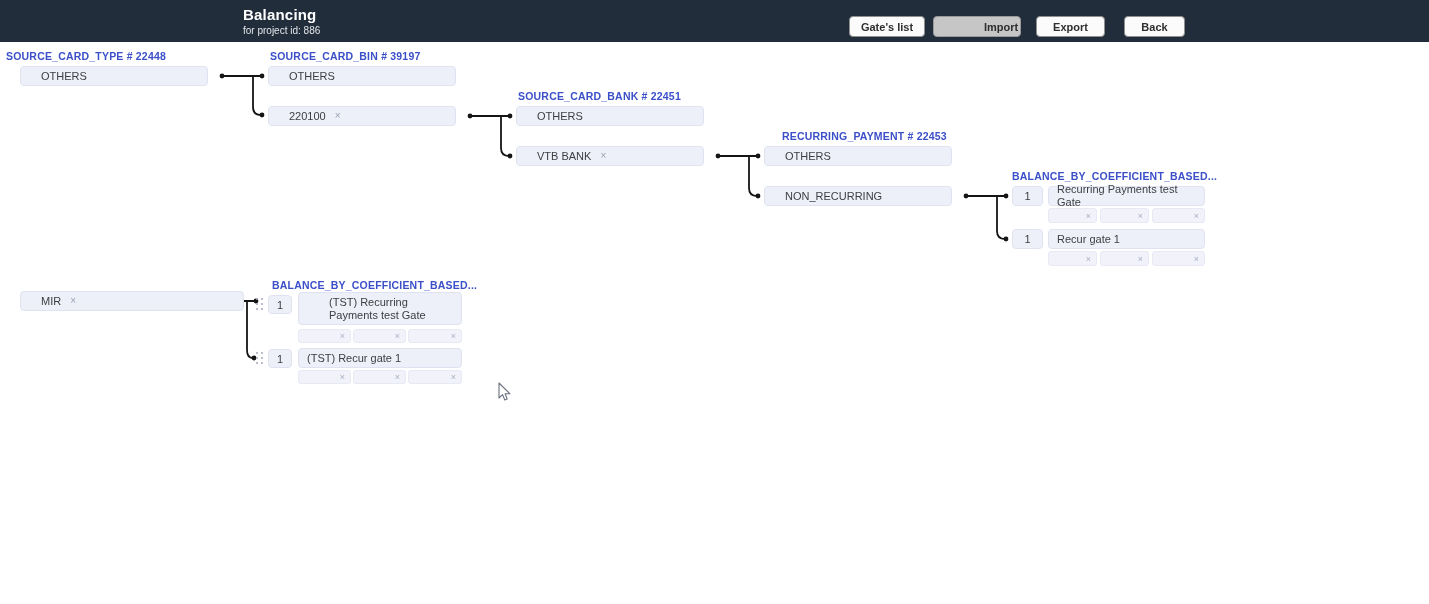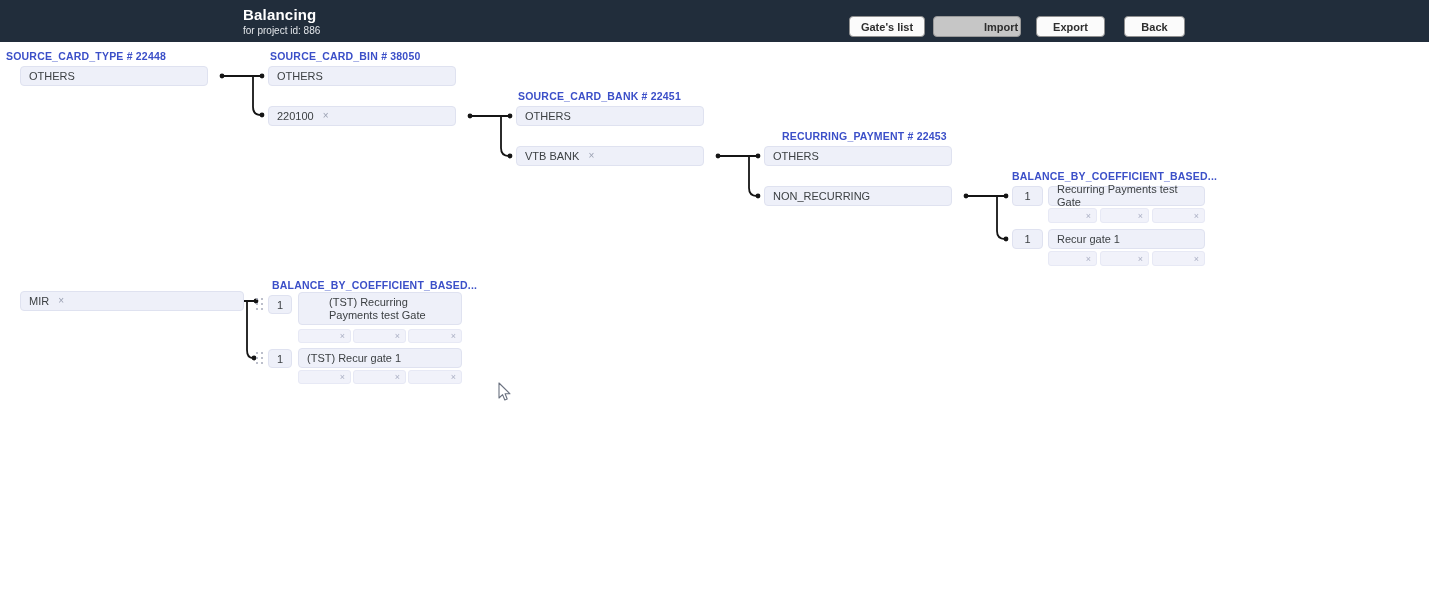--- a/index.html
+++ b/index.html
@@ -31,21 +31,21 @@
   .hbtn.pressed{background:#c6c6c6;border-color:#999999;padding-left:48px;}
   
   .qlabel{
     position:absolute;font-size:10.5px;font-weight:bold;color:#3b4fc8;
     letter-spacing:.2px;white-space:nowrap;
   }
   .vbox{
     position:absolute;box-sizing:border-box;
     background:#eef0f9;border:1px solid #dfe2f0;border-radius:4px;
     font-size:11px;color:#3c4043;line-height:13px;
-    display:flex;align-items:center;padding:2px 8px;
+    display:flex;align-items:center;padding:2px 20px;
   }
   .vbox .xrm{
     margin-left:9px;font-size:10px;color:#9aa0b2;cursor:pointer;line-height:10px;
   }
   .numbox{
     position:absolute;box-sizing:border-box;
     background:#eef0f9;border:1px solid #dfe2f0;border-radius:4px;
     font-size:11px;color:#3c4043;
     display:flex;align-items:center;justify-content:center;
   }
@@ -113,21 +113,21 @@
 
 <div class="qlabel" style="left:6px;top:50px;">SOURCE_CARD_TYPE # 22448</div>
 <div class="vbox" style="left:20px;top:66px;width:188px;height:20px;">
   <span>OTHERS</span>
 </div>
 <div class="vbox" style="left:20px;top:291px;width:224px;height:20px;">
   <span>MIR</span>
   <span class="xrm">×</span>
 </div>
 
-<div class="qlabel" style="left:270px;top:50px;">SOURCE_CARD_BIN # 38050</div>
+<div class="qlabel" style="left:270px;top:50px;">SOURCE_CARD_BIN # 39197</div>
 <div class="vbox" style="left:268px;top:66px;width:188px;height:20px;">
   <span>OTHERS</span>
 </div>
 <div class="vbox" style="left:268px;top:106px;width:188px;height:20px;">
   <span>220100</span>
   <span class="xrm">×</span>
 </div>
 
 <div class="qlabel" style="left:518px;top:90px;">SOURCE_CARD_BANK # 22451</div>
 <div class="vbox" style="left:516px;top:106px;width:188px;height:20px;">

